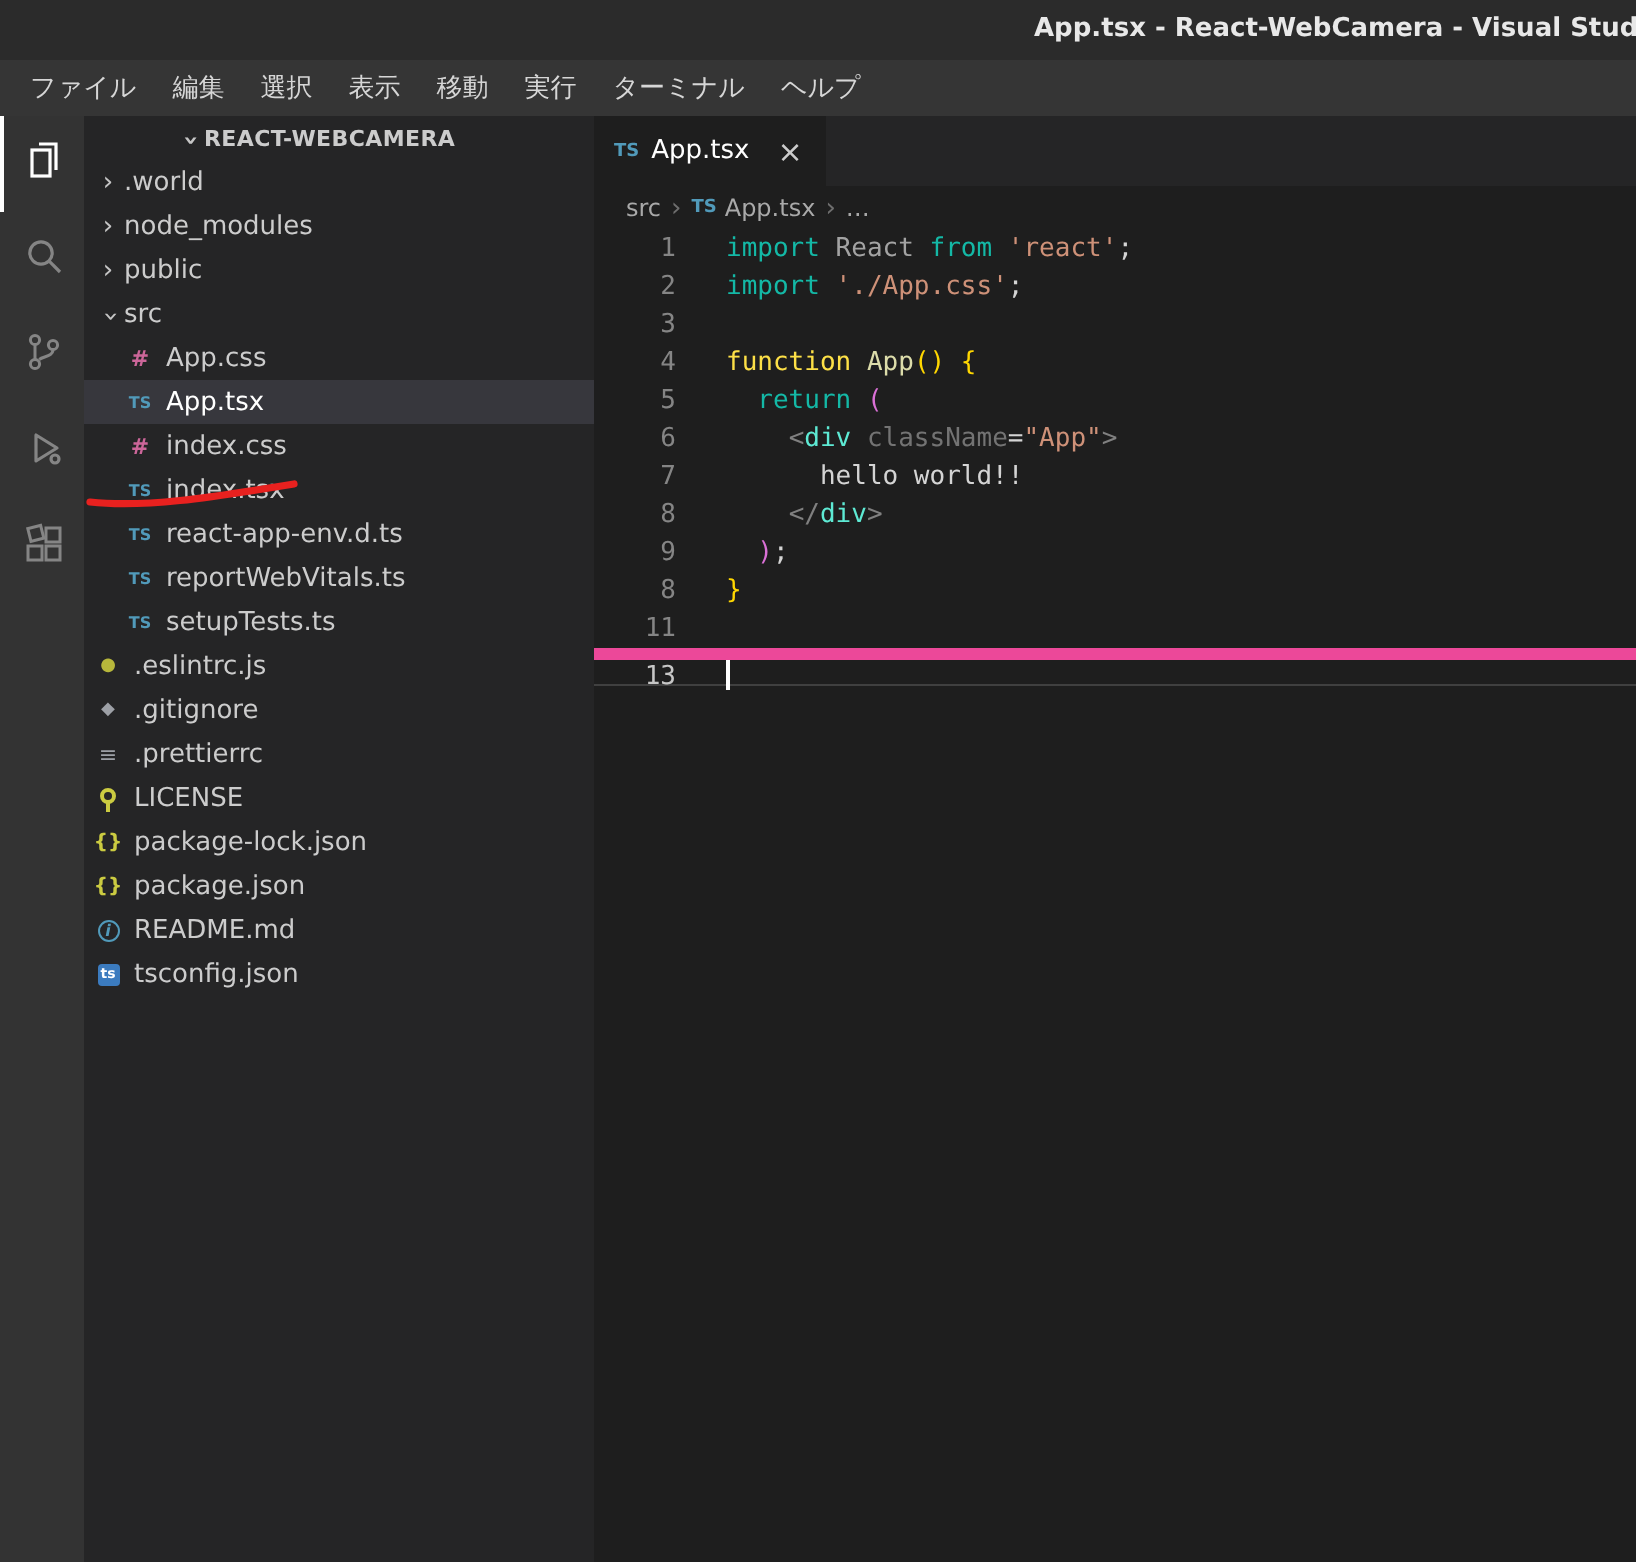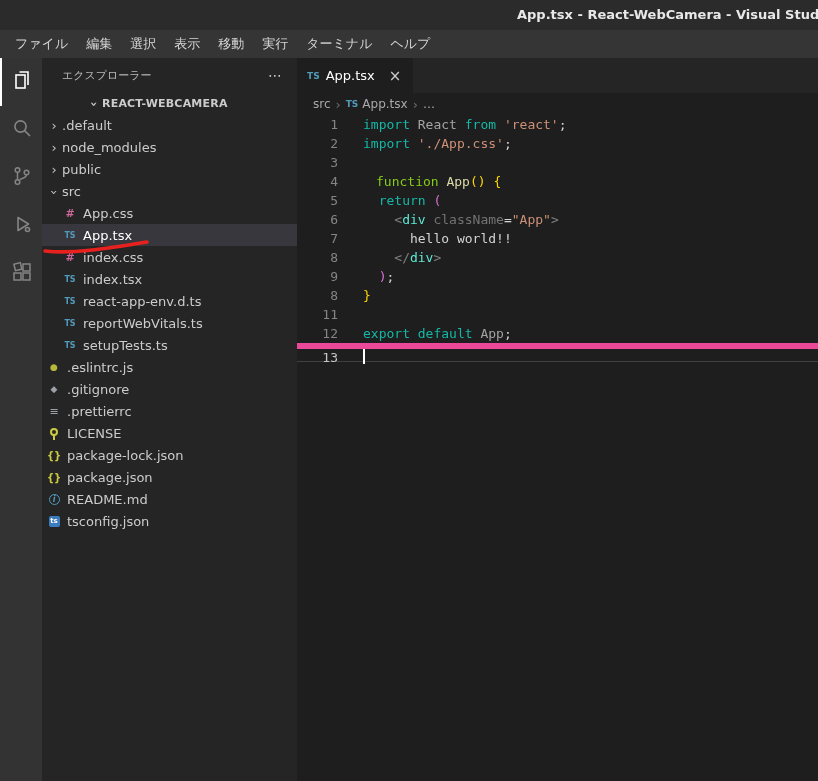--- a/index.html
+++ b/index.html
@@ -114,21 +114,21 @@
     flex: 1; font-family: "DejaVu Sans Mono", monospace; font-size: 13px;
     padding-top: 0; cursor: text;
   }
   .cline { height: 19px; line-height: 19px; display: flex; white-space: pre; }
   .cline.current { border-top: 6px solid #ec4899; border-bottom: 1px solid #404040; line-height: 17px; }
   .lnum { width: 41px; flex: none; text-align: right; color: #858585; }
   .lnum.active { color: #c6c6c6; }
   .ltext { padding-left: 25px; white-space: pre; }
 
   .t-kw   { color: #14b8a6; }
-  .t-type { color: #84cc16; margin-left: 13px; }
+  .t-type { color: #fde047; }
   .t-fn   { color: #dcdcaa; }
   .t-var  { color: #a3a3a3; }
   .t-str  { color: #ce9178; }
   .t-pln  { color: #d4d4d4; }
   .t-pun  { color: #808080; }
   .t-b1   { color: #ffd700; }
   .t-b2   { color: #da70d6; }
   .t-tag  { color: #5eead4; }
   .t-attr { color: #737373; }
 
@@ -205,32 +205,28 @@
             <rect x="4" y="13" width="7" height="7"></rect>
             <rect x="13" y="13" width="7" height="7"></rect>
             <rect x="13" y="4" width="7" height="7"></rect>
             <rect x="4.6" y="3.4" width="6.6" height="6.6" transform="rotate(-14 7.9 6.7)"></rect>
           </svg>
       </span>
     </div>
   </div>
 
   <div class="sidebar">
-    <div class="sidebar-header">
-      <span>エクスプローラー</span>
-      <span class="more-actions">⋯</span>
-    </div>
     <div class="tree-section">
       <span class="twist open">›</span>
       <span>REACT-WEBCAMERA</span>
     </div>
     <div class="tree" id="tree">
         <div class="row" style="padding-left: 4px;">
           <span class="twist">›</span>
-          <span class="rlabel">.default</span>
+          <span class="rlabel">.world</span>
         </div>
         <div class="row" style="padding-left: 4px;">
           <span class="twist">›</span>
           <span class="rlabel">node_modules</span>
         </div>
         <div class="row" style="padding-left: 4px;">
           <span class="twist">›</span>
           <span class="rlabel">public</span>
         </div>
         <div class="row" style="padding-left: 4px;">
@@ -334,21 +330,20 @@
         <div class="cline"><span class="lnum">2</span><span class="ltext"><span class="t-kw">import</span><span class="t-pln"> </span><span class="t-str">'./App.css'</span><span class="t-pln">;</span></span></div>
         <div class="cline"><span class="lnum">3</span><span class="ltext"></span></div>
         <div class="cline"><span class="lnum">4</span><span class="ltext"><span class="t-type">function</span><span class="t-pln"> </span><span class="t-fn">App</span><span class="t-b1">()</span><span class="t-pln"> </span><span class="t-b1">{</span></span></div>
         <div class="cline"><span class="lnum">5</span><span class="ltext"><span class="t-pln">  </span><span class="t-kw">return</span><span class="t-pln"> </span><span class="t-b2">(</span></span></div>
         <div class="cline"><span class="lnum">6</span><span class="ltext"><span class="t-pln">    </span><span class="t-pun">&lt;</span><span class="t-tag">div</span><span class="t-pln"> </span><span class="t-attr">className</span><span class="t-pln">=</span><span class="t-str">"App"</span><span class="t-pun">&gt;</span></span></div>
         <div class="cline"><span class="lnum">7</span><span class="ltext"><span class="t-pln">      hello world!!</span></span></div>
         <div class="cline"><span class="lnum">8</span><span class="ltext"><span class="t-pln">    </span><span class="t-pun">&lt;/</span><span class="t-tag">div</span><span class="t-pun">&gt;</span></span></div>
         <div class="cline"><span class="lnum">9</span><span class="ltext"><span class="t-pln">  </span><span class="t-b2">)</span><span class="t-pln">;</span></span></div>
         <div class="cline"><span class="lnum">8</span><span class="ltext"><span class="t-b1">}</span></span></div>
         <div class="cline"><span class="lnum">11</span><span class="ltext"></span></div>
-        <div class="cline"><span class="lnum">12</span><span class="ltext"><span class="t-kw">export</span><span class="t-pln"> </span><span class="t-kw">default</span><span class="t-pln"> </span><span class="t-var">App</span><span class="t-pln">;</span></span></div>
         <div class="cline current"><span class="lnum active">13</span><span class="ltext"><span class="cursor"></span></span></div>
       </div>
   </div>
 
 </div>
 
 <svg class="annotation" viewBox="0 0 818 781">
   <path d="M45 251 C 72 254, 104 249, 147 242" fill="none" stroke-width="3.6" stroke-linecap="round" stroke="#e8211f"></path>
 </svg>
 

